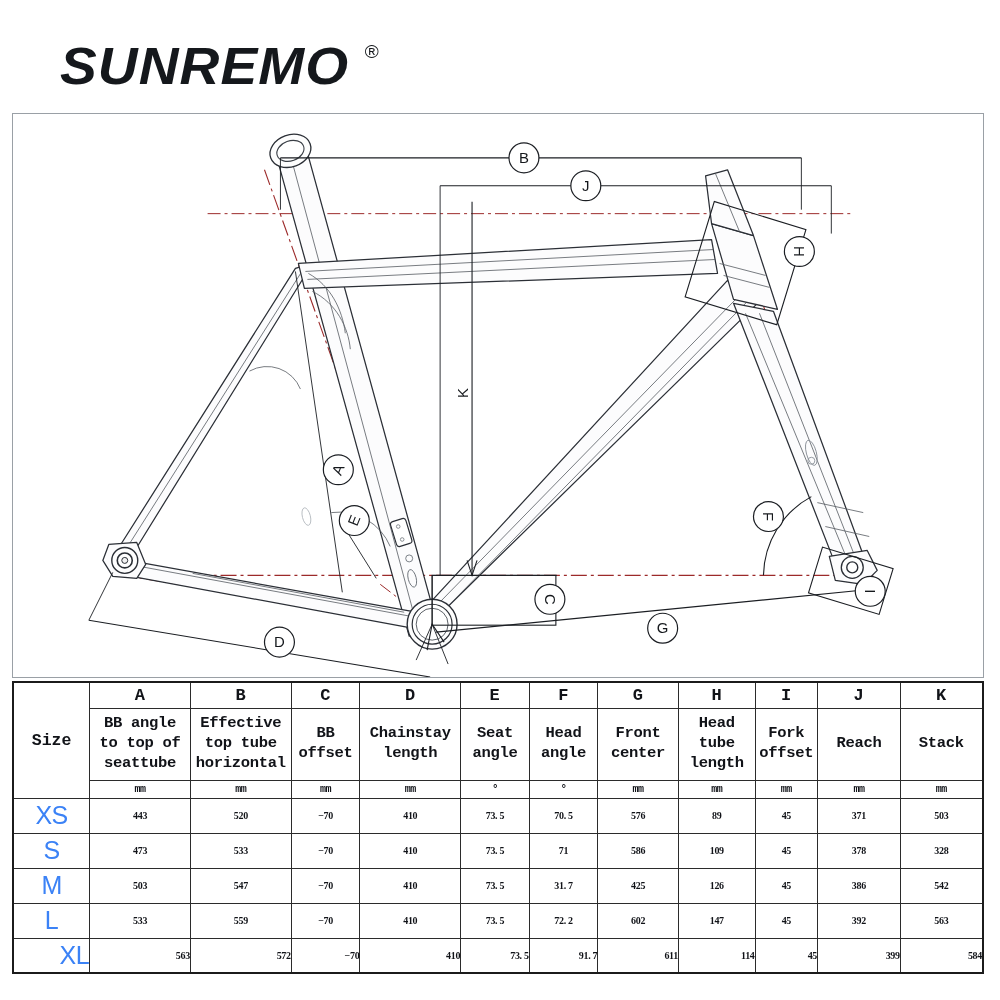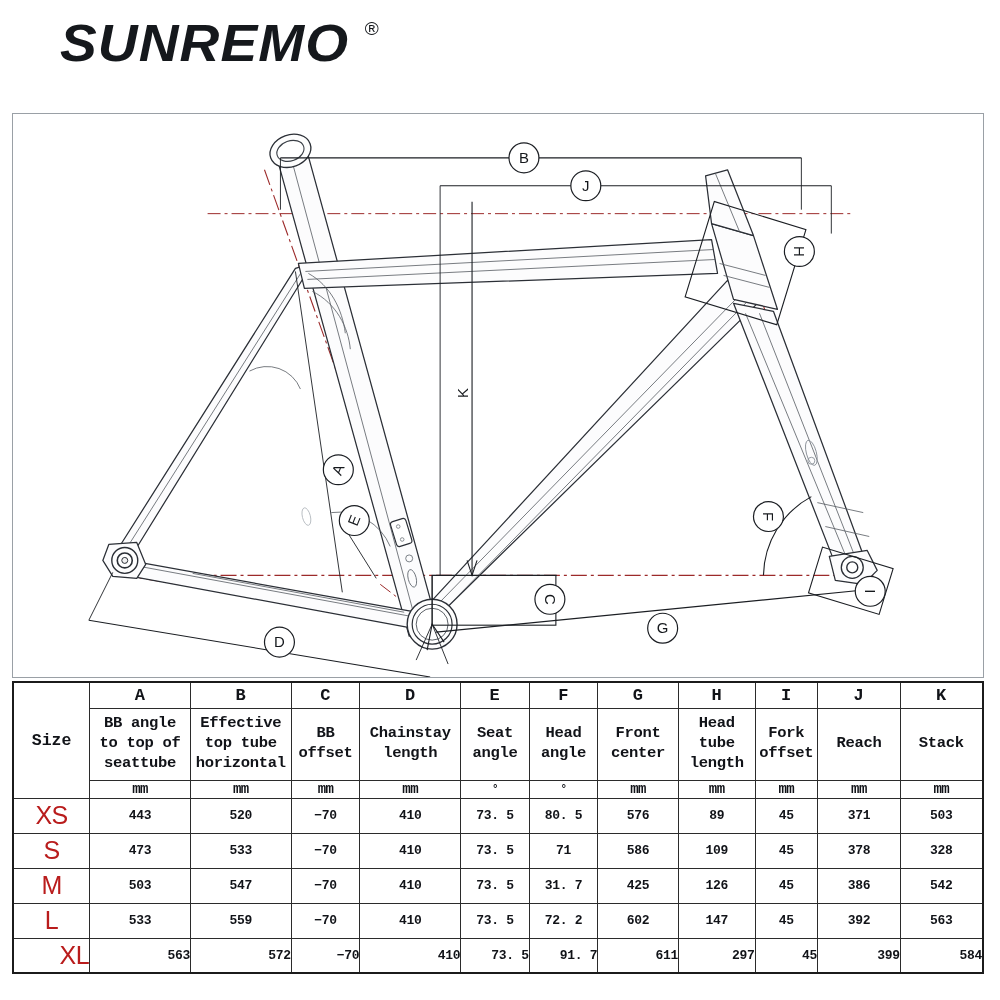--- a/index.html
+++ b/index.html
@@ -11,21 +11,21 @@
   #page {
     position: relative;
     width: 1000px; height: 1000px;
     background: #ffffff;
     overflow: hidden;
   }
 
   
   #brand {
     position: absolute;
-    left: 60px; top: 17px;
+    left: 60px; top: 40px;
     display: flex;
     align-items: flex-start;
     text-align: right;
   }
   #brand-text {
     font-family: "Liberation Sans", "DejaVu Sans", sans-serif;
     font-weight: 700;
     font-style: italic;
     font-size: 52px;
     letter-spacing: 1px;
@@ -91,42 +91,42 @@
     font-weight: 700;
     font-size: 15.5px;
     line-height: 1.28;
     height: 72px;
     padding: 2px 1px;
     letter-spacing: -0.3px;
   }
   .hdr-unit {
     font-family: "Liberation Mono", "DejaVu Sans Mono", monospace;
     font-weight: 700;
-    font-size: 14px;
+    font-size: 10px;
     height: 18px;
     letter-spacing: -0.5px;
   }
   .hdr-unit.deg { font-size: 11px; }
   .size-cell {
     font-family: "Liberation Mono", "DejaVu Sans Mono", monospace;
     font-weight: 700;
     font-size: 16.5px;
     vertical-align: middle;
   }
   .size-label {
     font-family: "Liberation Sans", "DejaVu Sans", sans-serif;
     font-weight: 400;
     font-size: 25px;
-    color: #b91c1c;
+    color: #3b82f6;
     letter-spacing: -0.5px;
   }
   .val-cell {
-    font-family: Liberation Mono, monospace;
+    font-family: Liberation Serif, serif;
     font-weight: 700;
-    font-size: 13px;
+    font-size: 10px;
     height: 35px;
     letter-spacing: -0.3px;
   }
 
   
   .cal-txt {
     font-family: "Liberation Sans", "DejaVu Sans", sans-serif;
     font-size: 15px;
     fill: #15181c;
   }
@@ -465,21 +465,21 @@
 
     <tr>
       <td class="outer-l">
         <span class="size-label">XS</span>
       </td>
       <td class="val-cell">443</td>
       <td class="val-cell">520</td>
       <td class="val-cell">−70</td>
       <td class="val-cell">410</td>
       <td class="val-cell">73. 5</td>
-      <td class="val-cell">80. 5</td>
+      <td class="val-cell">70. 5</td>
       <td class="val-cell">576</td>
       <td class="val-cell">89</td>
       <td class="val-cell">45</td>
       <td class="val-cell">371</td>
       <td class="val-cell outer-r">503</td>
     </tr>
 
     <tr>
       <td class="outer-l">
         <span class="size-label">S</span>
@@ -535,21 +535,21 @@
       <td class="outer-l outer-b">
         <span class="size-label">XL</span>
       </td>
       <td class="val-cell outer-b">563</td>
       <td class="val-cell outer-b">572</td>
       <td class="val-cell outer-b">−70</td>
       <td class="val-cell outer-b">410</td>
       <td class="val-cell outer-b">73. 5</td>
       <td class="val-cell outer-b">91. 7</td>
       <td class="val-cell outer-b">611</td>
-      <td class="val-cell outer-b">297</td>
+      <td class="val-cell outer-b">114</td>
       <td class="val-cell outer-b">45</td>
       <td class="val-cell outer-b">399</td>
       <td class="val-cell outer-b outer-r">584</td>
     </tr>
   </tbody>
     </table>
 
 </div>
 
 </body></html>

